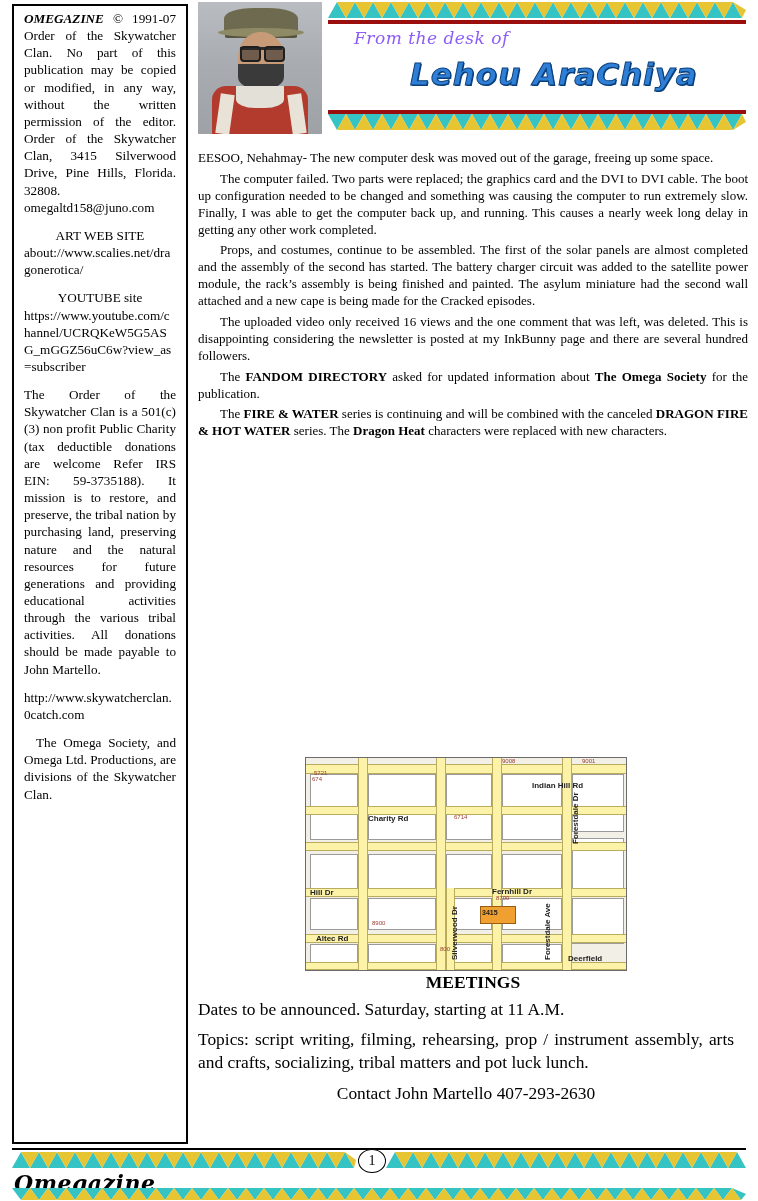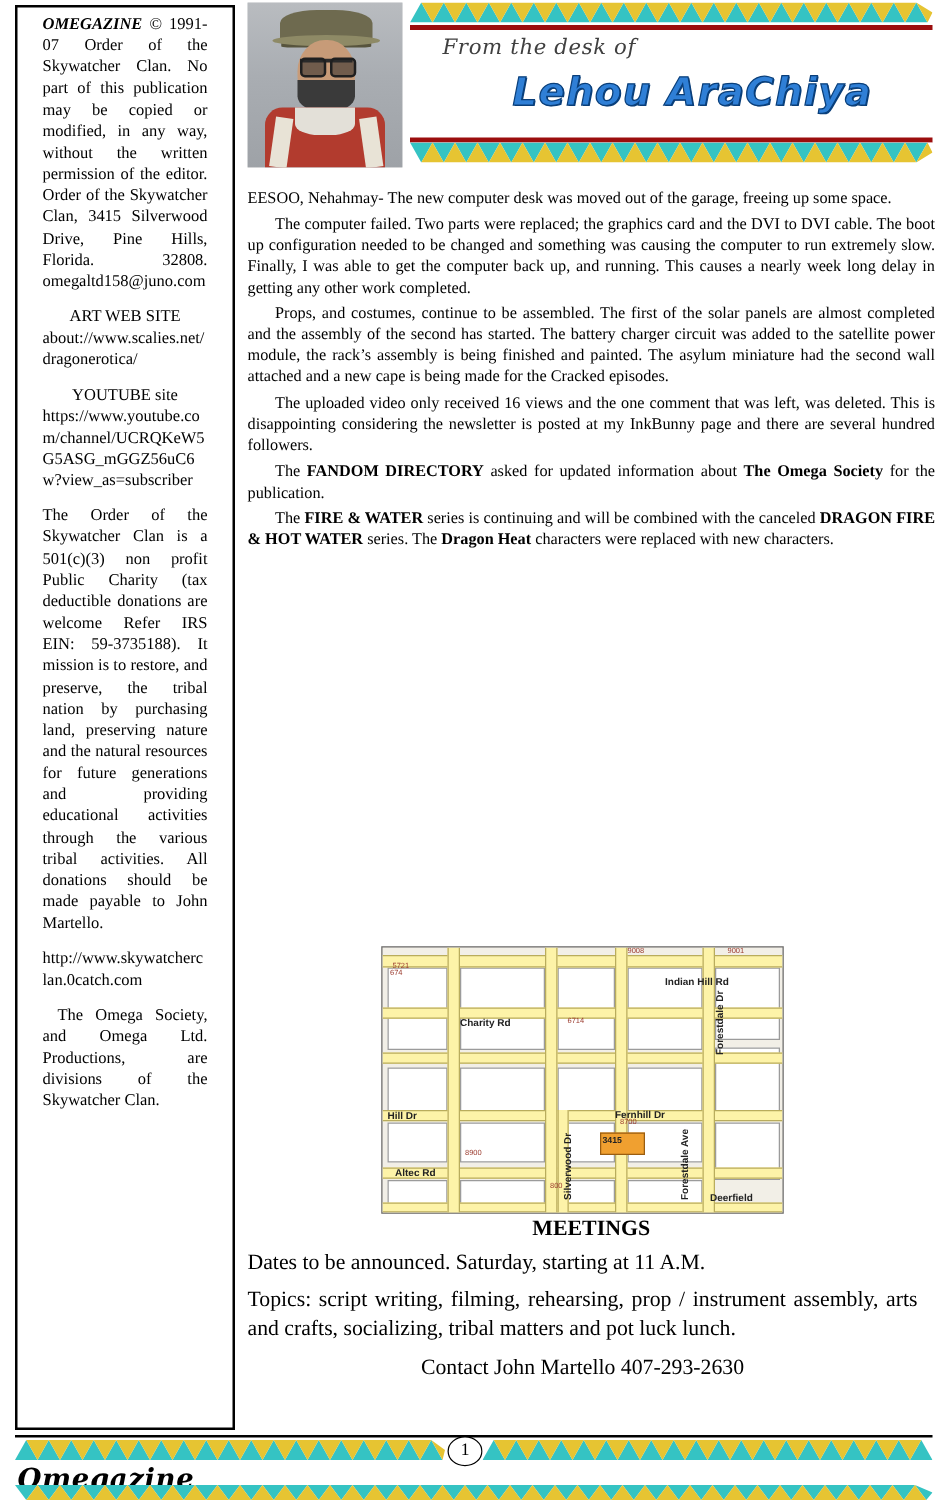--- a/index.html
+++ b/index.html
@@ -23,21 +23,21 @@
 
   
   .sidebar {
     position: absolute;
     left: 12px;
     top: 4px;
     width: 176px;
     height: 1140px;
     border: 2px solid #000;
     box-sizing: border-box;
-    padding: 4px 20px;
+    padding: 4px 10px;
     font-size: 13.2px;
     line-height: 1.30;
     text-align: justify;
     overflow: hidden;
   }
   .sidebar p {
     margin: 0 0 0 0;
     text-align: justify;
     text-justify: inter-word;
   }
@@ -153,21 +153,21 @@
   .redbar.t { top: 18px; }
   .redbar.b { top: 108px; }
   .desk-text {
     position: absolute;
     left: 26px;
     top: 26px;
     font-family: "DejaVu Serif", serif;
     font-style: italic;
     font-size: 17px;
     letter-spacing: 0.5px;
-    color: #404040;
+    color: #8b5cf6;
   }
   .desk-name {
     position: absolute;
     left: 82px;
     top: 54px;
     font-family: "DejaVu Sans", sans-serif;
     font-style: italic;
     font-weight: bold;
     font-size: 31px;
     color: #2f7fd6;

